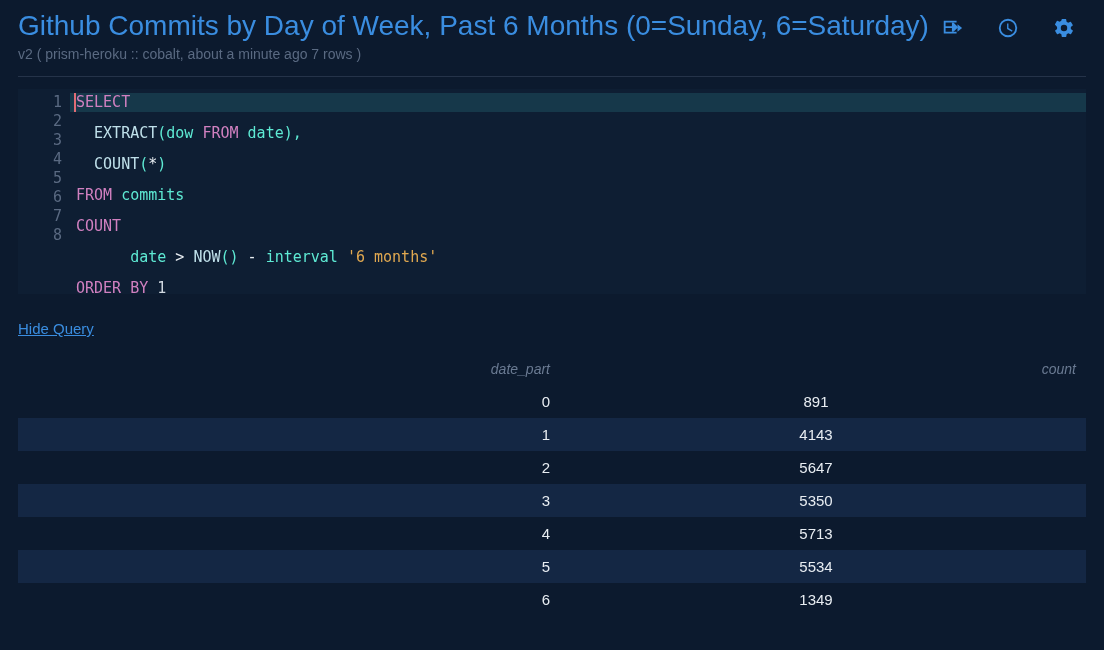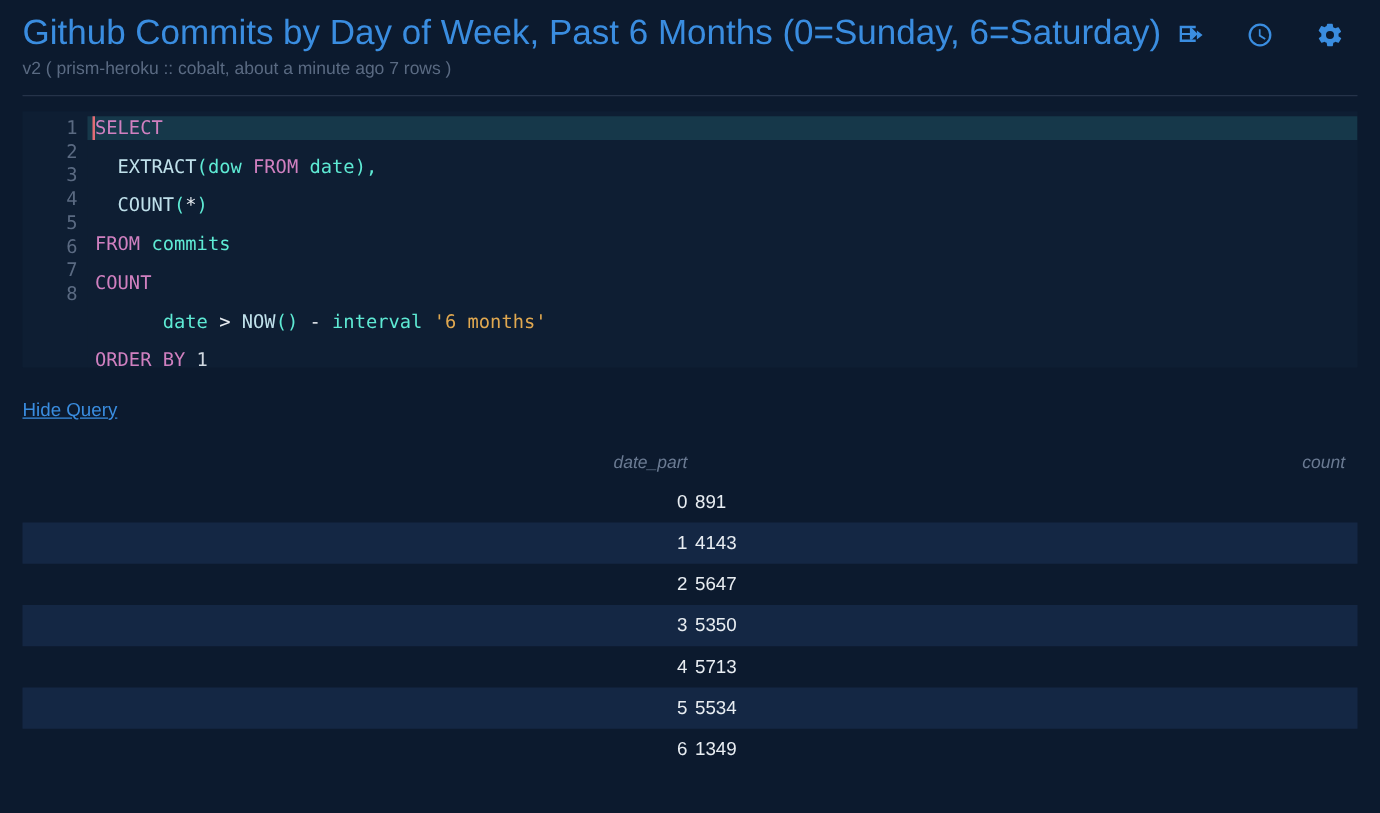--- a/index.html
+++ b/index.html
@@ -127,21 +127,21 @@
     .trow {
       display: flex;
       padding: 8px 10px;
       font-size: 15px;
       color: #e8edf2;
       font-weight: 500;
     }
     .trow.odd { background: transparent; }
     .trow.even { background: #142744; }
     .td-left { flex: 1; text-align: right; padding-right: 6px; }
-    .td-right { width: 520px; text-align: left; }
+    .td-right { width: 520px; text-align: center; }
   </style>
 </head>
 <body>
 
 <div class="header">
   <div class="title-block">
     <h1 class="page-title">Github Commits by Day of Week, Past 6 Months (0=Sunday, 6=Saturday)</h1>
     <div class="meta">v2 ( prism-heroku :: cobalt,   about a minute ago   7 rows )</div>
   </div>
   <div class="actions">

